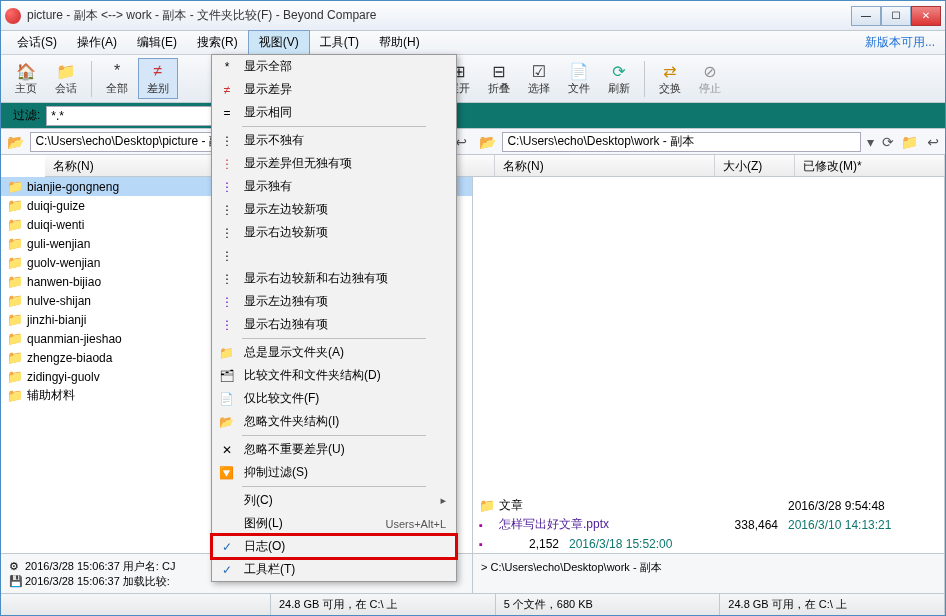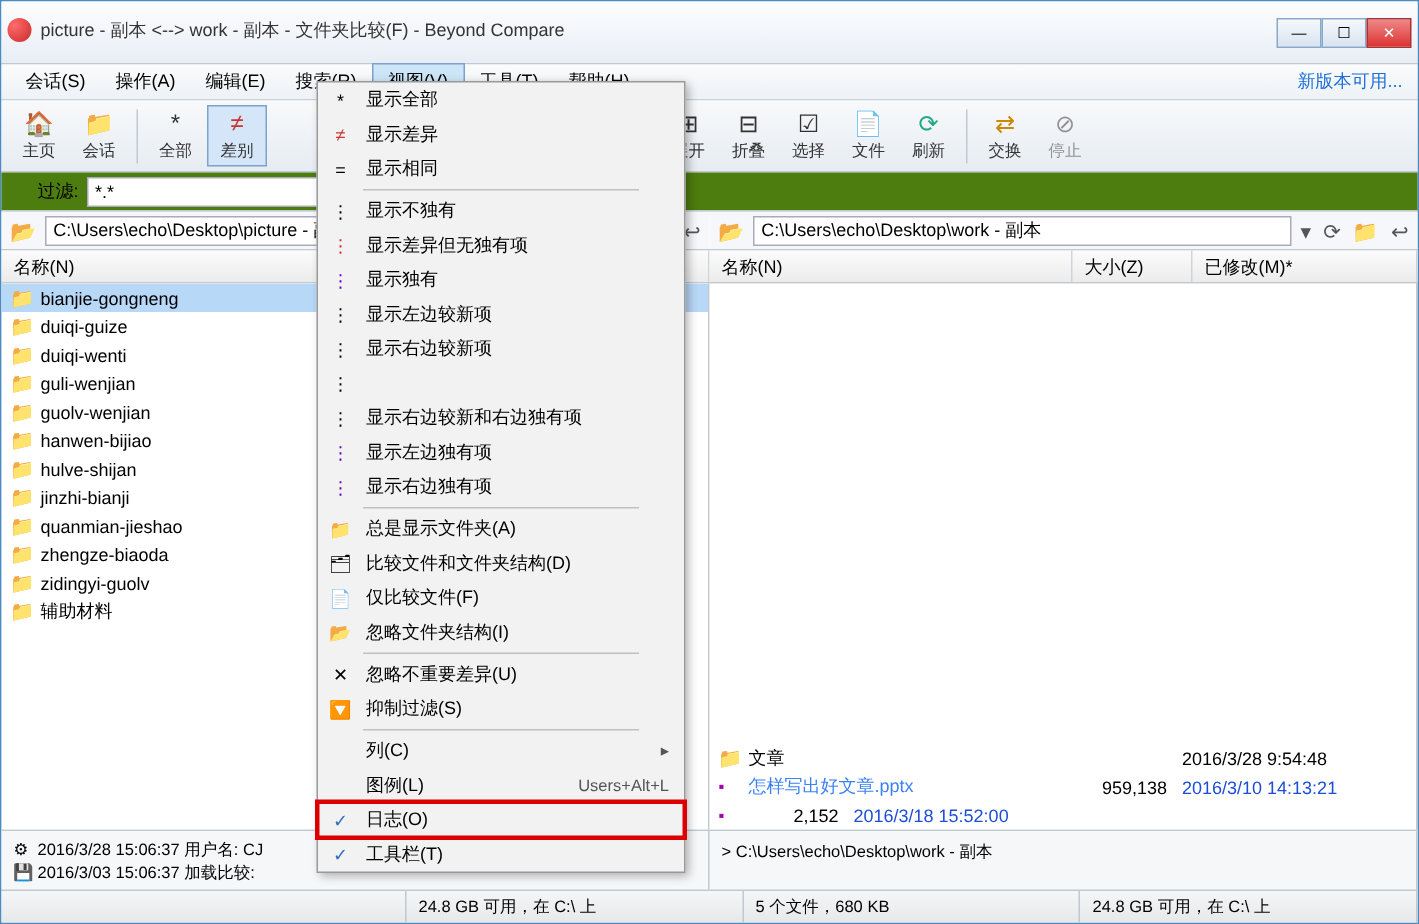--- a/index.html
+++ b/index.html
@@ -1,55 +1,55 @@
 <!DOCTYPE html>
 <html><head>
 <meta charset="utf-8">
 <style>
 * { margin: 0; padding: 0; box-sizing: border-box; font-family: "Microsoft YaHei", Tahoma, Arial, sans-serif; }
 body { width: 946px; height: 616px; background: #f0f0f0; font-size: 12px; overflow: hidden; }
 .window { border: 1px solid #4a8bc2; width: 946px; height: 616px; display: flex; flex-direction: column; background: #fff; }
-.titlebar { height: 42px; background: linear-gradient(#fdfdfe, #e8eef6); display: flex; align-items: flex-start; padding: 11px 4px; border-bottom: 1px solid #c0c8d0; }
+.titlebar { height: 30px; background: linear-gradient(#fdfdfe, #e8eef6); display: flex; align-items: center; padding: 0 4px; border-bottom: 1px solid #c0c8d0; }
 .titlebar .app-icon { width: 16px; height: 16px; border-radius: 50%; background: radial-gradient(circle at 30% 30%, #ff6b6b, #c92a2a); margin-right: 6px; }
 .titlebar .title { flex: 1; color: #333; }
 .win-controls { display: flex; gap: 0; }
 .win-btn { width: 30px; height: 20px; border: 1px solid #8aa8c8; background: linear-gradient(#f5f8fc, #d8e4f0); display: flex; align-items: center; justify-content: center; font-size: 10px; cursor: pointer; }
 .win-btn.close { background: linear-gradient(#e88, #d33); color: #fff; border-color: #a33; }
 .menubar { height: 24px; background: linear-gradient(#fafbfc, #eef2f6); border-bottom: 1px solid #c8d0d8; display: flex; align-items: center; padding: 0 6px; }
 .menubar .menu-item { padding: 3px 10px; cursor: pointer; }
 .menubar .menu-item.active { background: #cde6f7; border: 1px solid #7da2ce; }
 .menubar .spacer { flex: 1; }
 .menubar .update-link { color: #1e6fd6; cursor: pointer; margin-right: 4px; }
 .toolbar { height: 48px; background: linear-gradient(#f8f9fb, #e6ecf2); border-bottom: 1px solid #c0c8d0; display: flex; align-items: center; padding: 0 6px; gap: 2px; }
 .tool-btn { display: flex; flex-direction: column; align-items: center; padding: 2px 8px; cursor: pointer; font-size: 11px; color: #333; }
 .tool-btn .ico { width: 20px; height: 20px; display: flex; align-items: center; justify-content: center; font-size: 16px; }
 .tool-btn.selected { background: #d4e6f7; border: 1px solid #7da2ce; }
 .tool-btn.disabled { opacity: 0.5; }
 .vsep { width: 1px; height: 36px; background: #c0c8d0; margin: 0 4px; }
-.filterbar { height: 26px; background: #4d7c0f; border-bottom: 1px solid #c0c8d0; display: flex; align-items: center; padding: 0 24px; gap: 6px; }
+.filterbar { height: 26px; background: #0f766e; border-bottom: 1px solid #c0c8d0; display: flex; align-items: center; padding: 0 12px; gap: 6px; }
 .filterbar input { flex: 0 0 180px; border: 1px solid #aab; padding: 2px 4px; font-size: 12px; }
 .pathrow { height: 26px; display: flex; border-bottom: 1px solid #c0c8d0; }
 .pathpane { flex: 1; display: flex; align-items: center; padding: 0 4px; gap: 4px; background: #f5f7fa; }
 .pathpane input { flex: 1; border: 1px solid #aab; padding: 2px 4px; font-size: 12px; }
 .path-ico { font-size: 14px; color: #555; cursor: pointer; padding: 0 2px; }
-.header-row { height: 22px; display: flex; }
+.header-row { height: 22px; display: flex; margin-left: 44px; }
 .header-pane { flex: 1; display: flex; background: linear-gradient(#fbfbfc, #ececec); border-bottom: 1px solid #c0c8d0; }
 .col-header { padding: 3px 8px; border-right: 1px solid #d0d4d8; cursor: pointer; }
 .panels { flex: 1; display: flex; position: relative; }
 .file-pane { flex: 1; display: flex; flex-direction: column; border-right: 1px solid #c0c8d0; overflow: hidden; }
 .file-list { flex: 1; overflow-y: auto; background: #fff; }
 .file-row { display: flex; align-items: center; padding: 2px 6px; height: 19px; }
 .file-row.selected { background: #b8d8f8; }
 .folder-ico { color: #d946ef; margin-right: 6px; font-size: 13px; width: 14px; }
 .file-ico { margin-right: 6px; font-size: 11px; width: 14px; }
 .fname { flex: 1; }
-.fname.diff { color: #3b82f6; }
+.fname.diff { color: #4c1d95; }
 .fsize { width: 70px; text-align: right; padding-right: 10px; }
 .fdate { width: 150px; }
-.fdate.diff { color: #1d4ed8; }
+.fdate.diff { color: #0f766e; }
 .bottom-info { height: 40px; display: flex; border-top: 1px solid #c0c8d0; background: #f6f7f8; }
 .info-pane { flex: 1; padding: 2px 8px; font-size: 11px; display: flex; flex-direction: column; justify-content: center; border-right: 1px solid #c0c8d0; }
 .info-pane .icon-box { width: 16px; display: inline-block; }
 .statusbar { height: 22px; display: flex; background: linear-gradient(#f5f6f7, #e6e8ea); border-top: 1px solid #c0c8d0; }
 .status-cell { flex: 1; padding: 3px 8px; border-right: 1px solid #c0c8d0; font-size: 11px; }
 
 .dropdown { position: absolute; left: 211px; top: 54px; width: 246px; background: #f2f2f2; border: 1px solid #999; box-shadow: 2px 2px 6px rgba(0,0,0,0.3); z-index: 100; }
 .dropdown .dd-item { display: flex; align-items: center; padding: 4px 10px 4px 32px; position: relative; cursor: pointer; height: 23px; }
 .dropdown .dd-item .dd-icon { position: absolute; left: 6px; width: 18px; text-align: center; font-size: 12px; }
 .dropdown .dd-sep { height: 1px; background: #c0c0c0; margin: 2px 30px 2px 30px; }
@@ -227,37 +227,37 @@
         <div id="right-bottom">
             <div class="file-row">
               <span class="folder-ico">📁</span>
               <span class="fname">文章</span>
               <span class="fsize"></span>
               <span class="fdate">2016/3/28 9:54:48</span>
             </div>
             <div class="file-row">
               <span class="file-ico" style="color:#aa00aa">▪</span>
               <span class="fname diff">怎样写出好文章.pptx</span>
-              <span class="fsize diff">959,138</span>
+              <span class="fsize diff">338,464</span>
               <span class="fdate diff">2016/3/10 14:13:21</span>
             </div>
             <div class="file-row">
               <span class="file-ico" style="color:#aa00aa">▪</span>
               <span class="fsize diff">2,152</span>
               <span class="fdate diff">2016/3/18 15:52:00</span>
             </div>
           </div>
       </div>
     </div>
   </div>
 
   <div class="bottom-info">
     <div class="info-pane">
       <div><span class="icon-box">⚙</span><span>2016/3/28 15:06:37  用户名: CJ</span></div>
-      <div><span class="icon-box">💾</span><span>2016/3/03 15:06:37  加载比较:</span></div>
+      <div><span class="icon-box">💾</span><span>2016/3/28 15:06:37  加载比较:</span></div>
     </div>
     <div class="info-pane">
       <div>&gt; C:\Users\echo\Desktop\work - 副本</div>
       <div>&nbsp;</div>
     </div>
   </div>
 
   <div class="statusbar">
     <div class="status-cell" style="flex:0 0 270px"></div>
     <div class="status-cell">24.8 GB 可用，在 C:\ 上</div>

